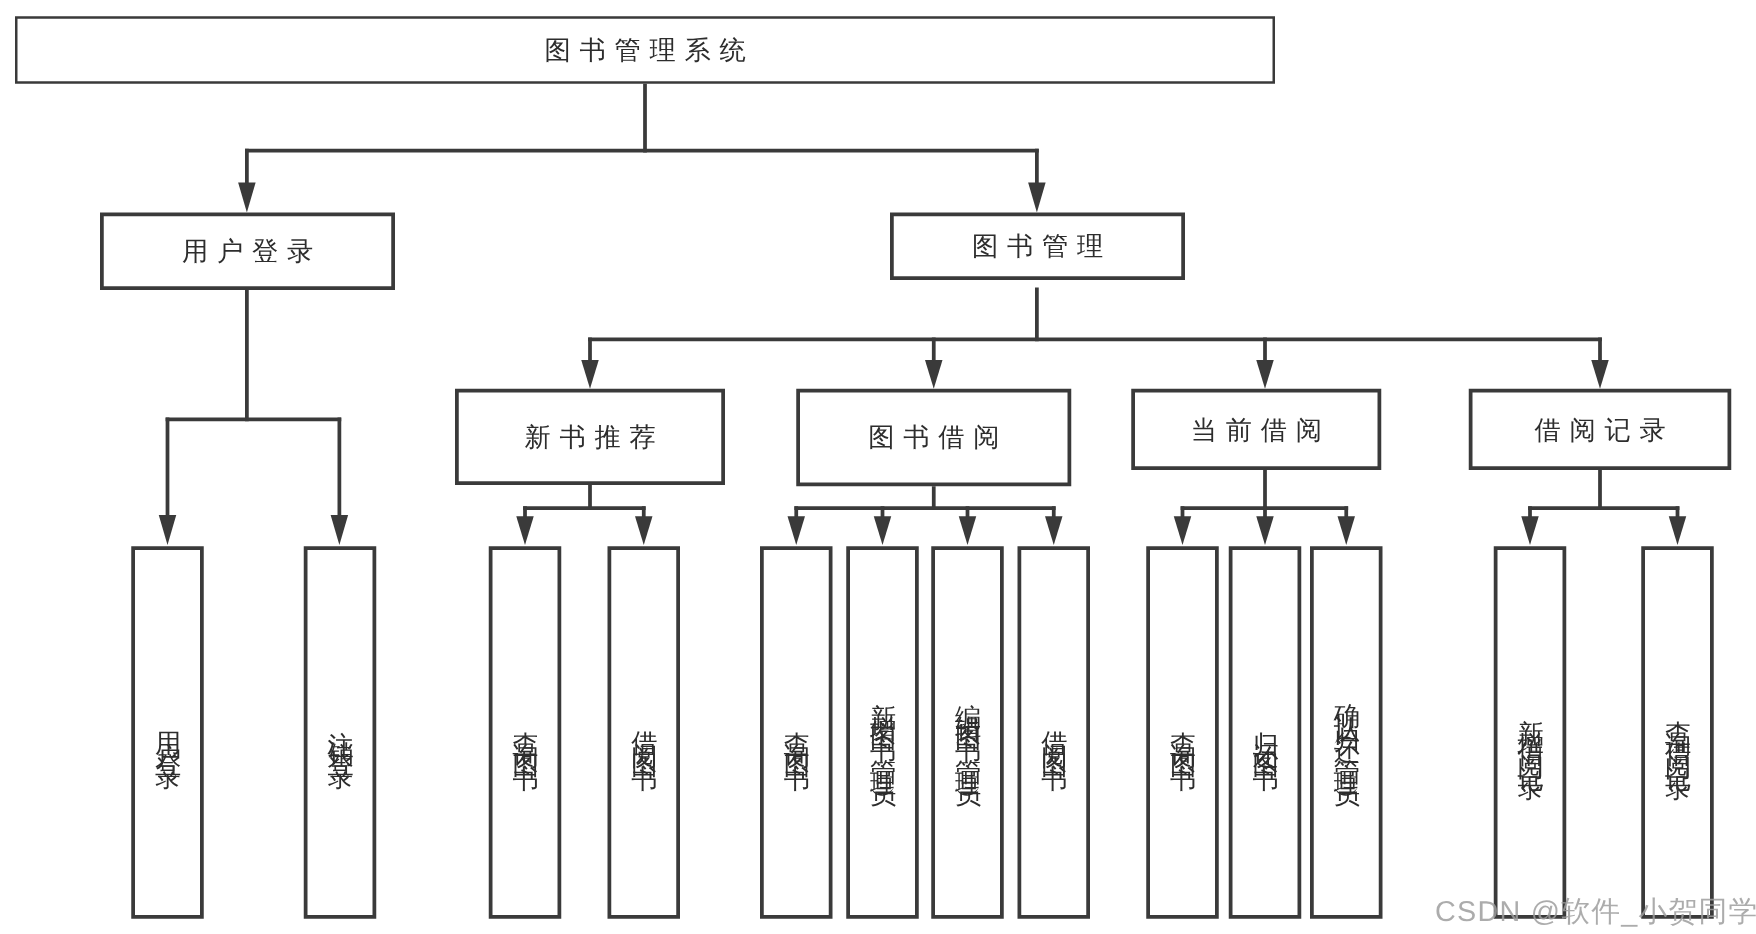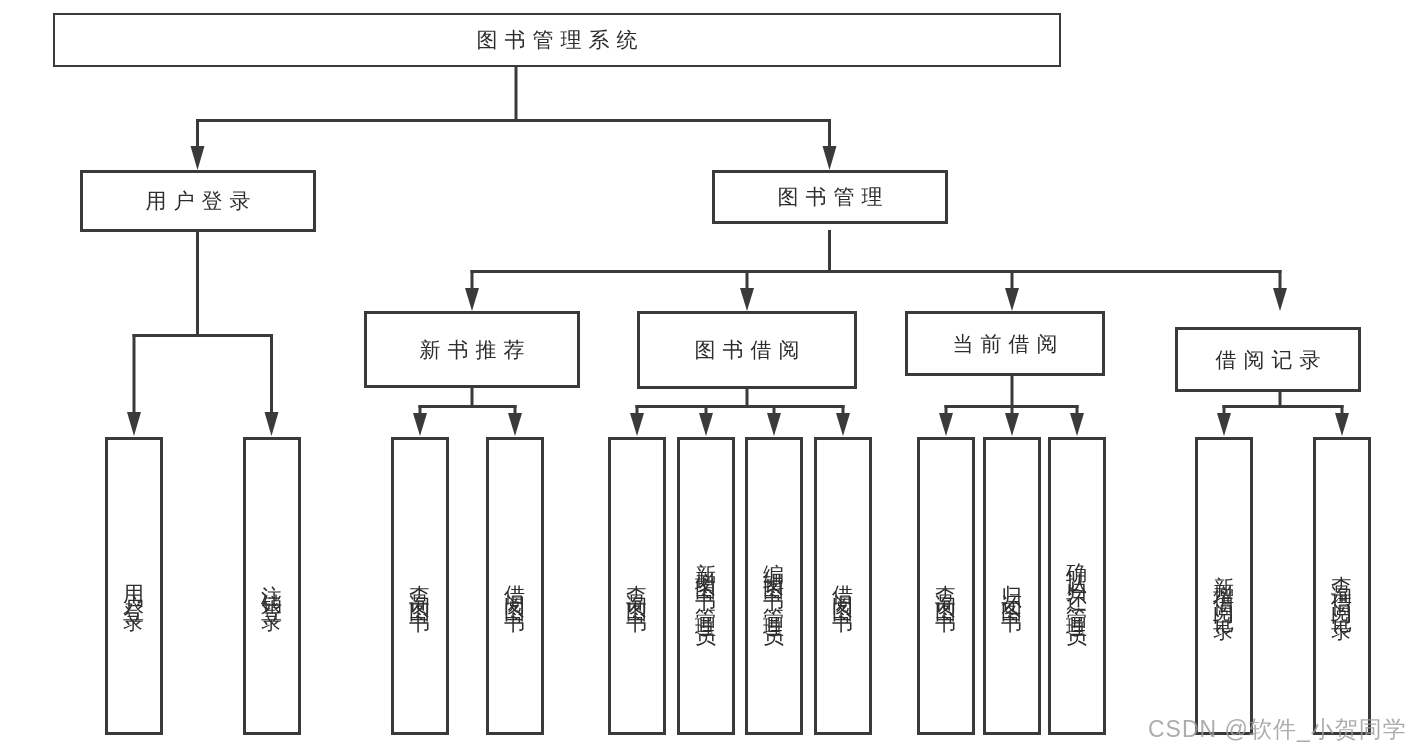--- a/index.html
+++ b/index.html
@@ -118,41 +118,41 @@
 
       <line x1="1280" y1="375" x2="1280" y2="408"></line>
       <line x1="1222.5" y1="406.5" x2="1343.5" y2="406.5"></line>
       <line x1="1224" y1="405" x2="1224" y2="417"></line>
       <polygon points="1217,413 1231,413 1224,436" stroke="none"></polygon>
       <line x1="1342" y1="405" x2="1342" y2="417"></line>
       <polygon points="1335,413 1349,413 1342,436" stroke="none"></polygon>
     </g>
   </svg>
 
-  <div class="node root" style="left:12px; top:13px; width:1008px; height:54px;margin-left:41px;">
+  <div class="node root" style="left:12px; top:13px; width:1008px; height:54px;">
     <span class="hlabel">图书管理系统</span>
   </div>
 
   <div class="node" style="left:80px; top:170px; width:236px; height:62px;">
     <span class="hlabel">用户登录</span>
   </div>
   <div class="node" style="left:712px; top:170px; width:236px; height:54px;">
     <span class="hlabel">图书管理</span>
   </div>
 
   <div class="node" style="left:364px; top:311px; width:216px; height:77px;">
     <span class="hlabel">新书推荐</span>
   </div>
   <div class="node" style="left:637px; top:311px; width:220px; height:78px;">
     <span class="hlabel">图书借阅</span>
   </div>
   <div class="node" style="left:905px; top:311px; width:200px; height:65px;">
     <span class="hlabel">当前借阅</span>
   </div>
-  <div class="node" style="left:1175px; top:327px; width:186px; height:65px;">
+  <div class="node" style="left:1175px; top:311px; width:210px; height:65px;">
     <span class="hlabel">借阅记录</span>
   </div>
 
   <div class="node leaf" style="left:105px; top:437px; width:58px; height:298px;">
     <span class="vlabel">用户登录</span>
   </div>
   <div class="node leaf" style="left:243px; top:437px; width:58px; height:298px;">
     <span class="vlabel">注销登录</span>
   </div>
 

